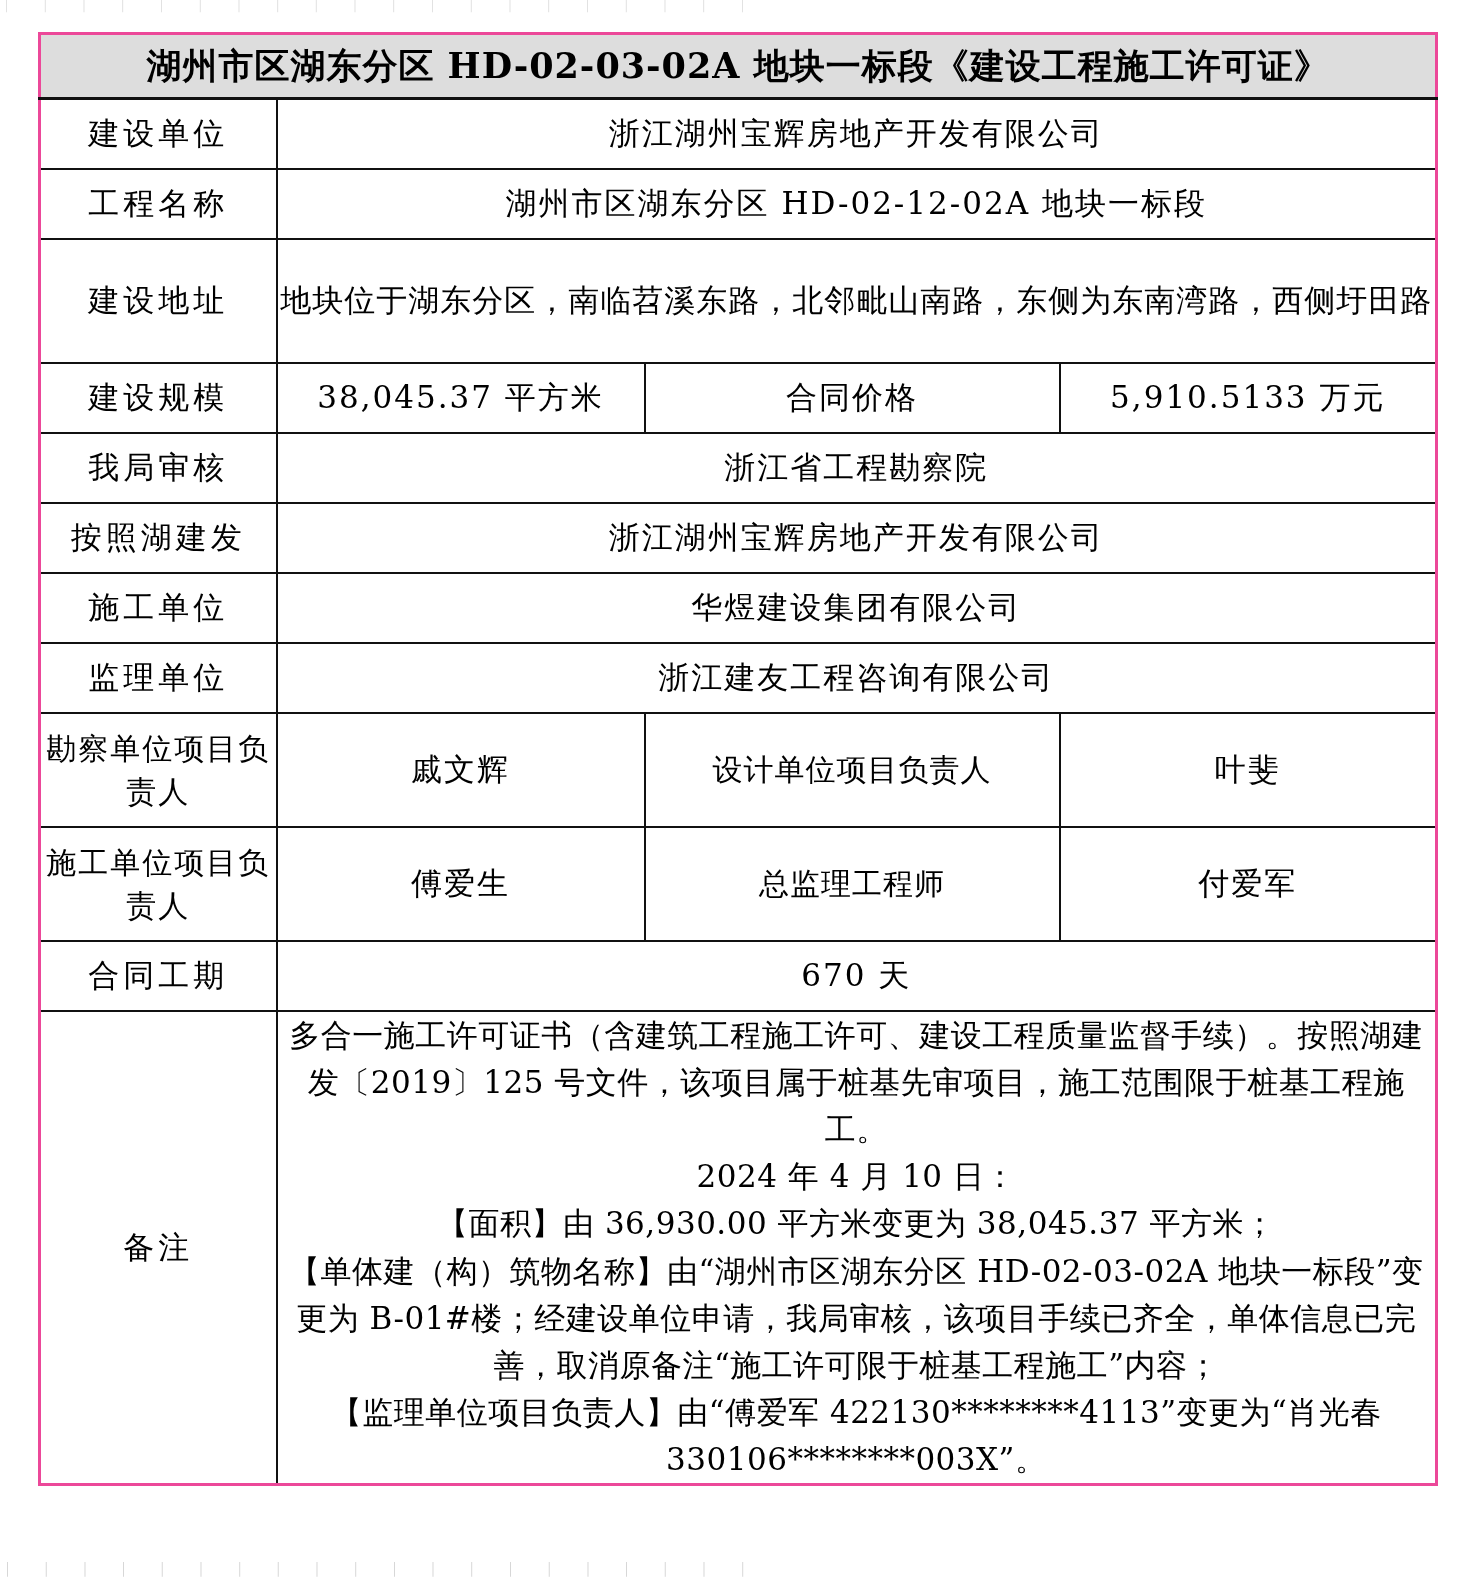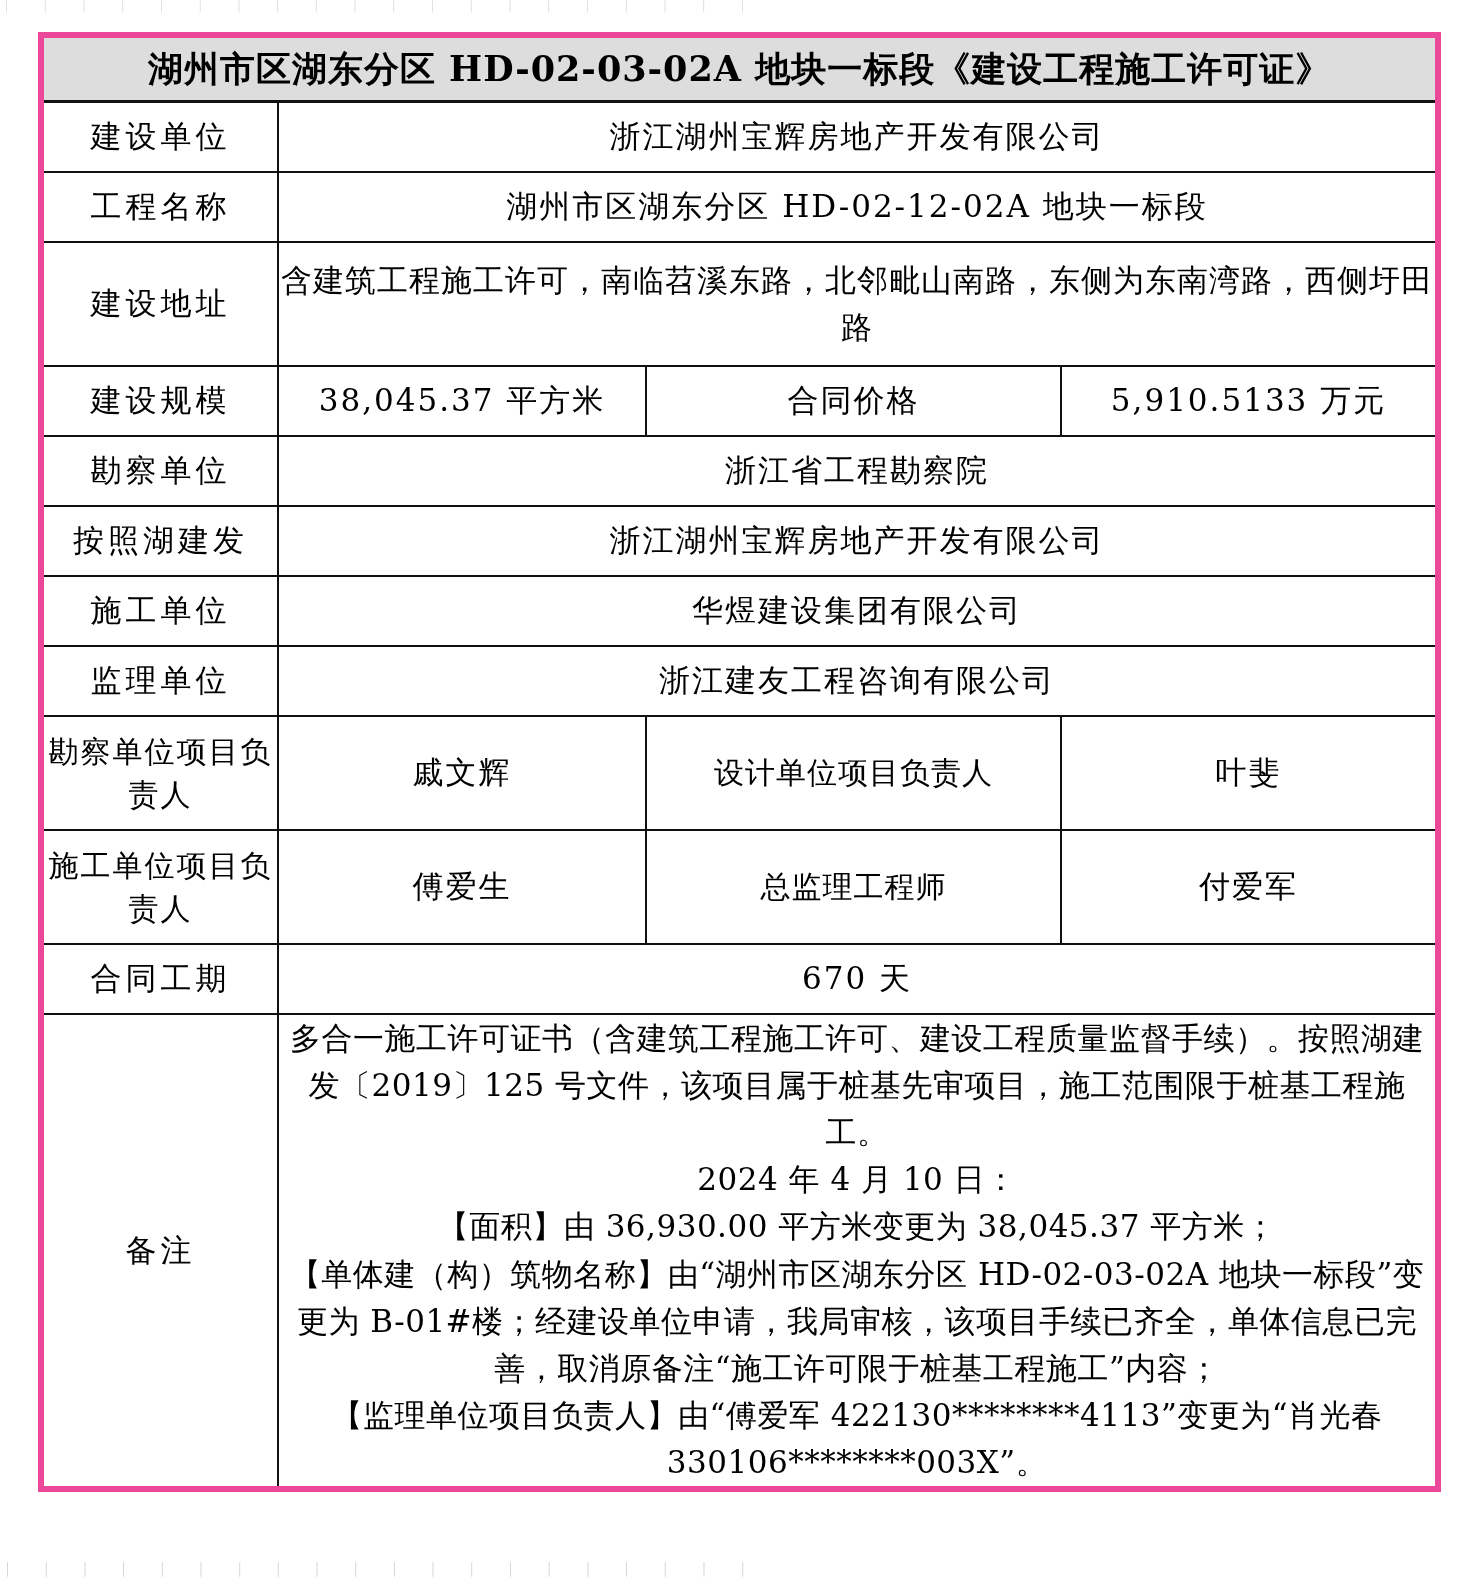--- a/index.html
+++ b/index.html
@@ -51,21 +51,21 @@
     position: absolute;
     left: 38px;
     top: 32px;
     width: 1397px;
   }
 
   table.permit {
     width: 1397px;
     border-collapse: collapse;
     table-layout: fixed;
-    border: 6px solid #ec4899;
+    border: 3px solid #ec4899;
   }
   table.permit td {
     border: 2px solid #111111;
     padding: 0;
     vertical-align: middle;
     text-align: center;
   }
 
   
   .title-cell {
@@ -152,32 +152,32 @@
         <td class="val r-one" colspan="3">浙江湖州宝辉房地产开发有限公司</td>
       </tr>
 
       <tr>
         <td class="lbl r-one">工程名称</td>
         <td class="val r-one" colspan="3">湖州市区湖东分区 HD-02-12-02A 地块一标段</td>
       </tr>
 
       <tr>
         <td class="lbl r-addr">建设地址</td>
-        <td class="addr-text r-addr" colspan="3">含建筑工程施工许可，南临苕溪东路，北邻毗山南路，东侧为东南湾路，西侧圩田路</td>
+        <td class="addr-text r-addr" colspan="3">地块位于湖东分区，南临苕溪东路，北邻毗山南路，东侧为东南湾路，西侧圩田路</td>
       </tr>
 
       <tr>
         <td class="lbl r-one">建设规模</td>
         <td class="val r-one">38,045.37 平方米</td>
         <td class="val r-one">合同价格</td>
         <td class="val r-one">5,910.5133 万元</td>
       </tr>
 
       <tr>
-        <td class="lbl r-one">勘察单位</td>
+        <td class="lbl r-one">我局审核</td>
         <td class="val r-one" colspan="3">浙江省工程勘察院</td>
       </tr>
 
       <tr>
         <td class="lbl r-one">按照湖建发</td>
         <td class="val r-one" colspan="3">浙江湖州宝辉房地产开发有限公司</td>
       </tr>
 
       <tr>
         <td class="lbl r-one">施工单位</td>

